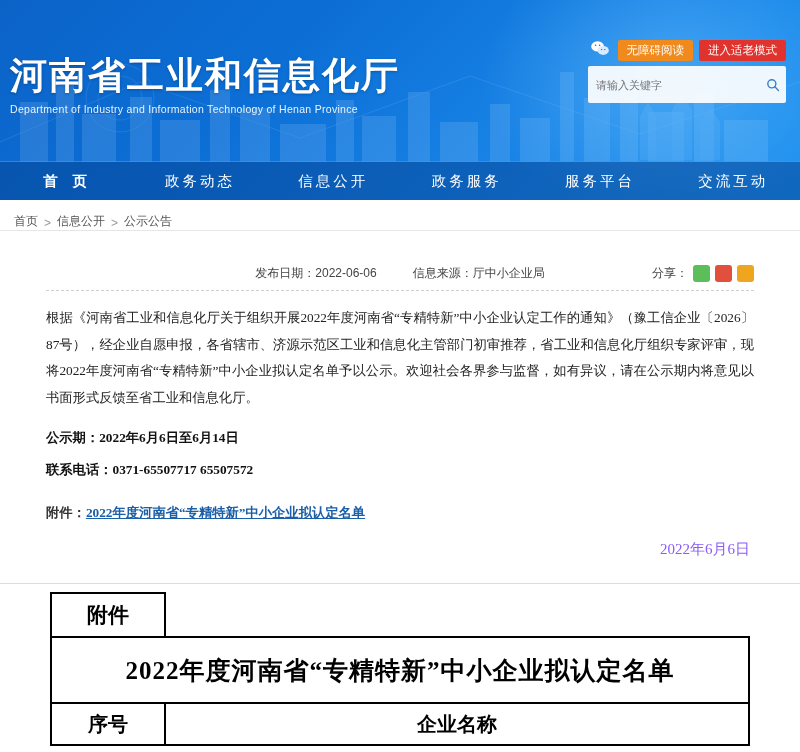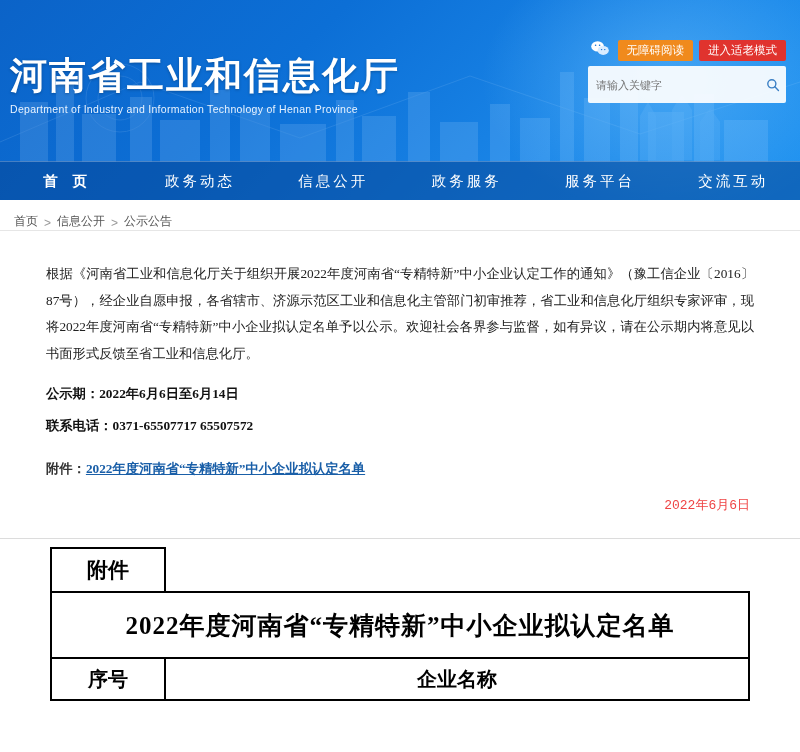--- a/index.html
+++ b/index.html
@@ -234,24 +234,24 @@
     font-weight: bold;
   }
   .attachment-line .link {
     color: #1a5fa8;
     text-decoration: underline;
     cursor: pointer;
   }
   .date-right {
     margin-top: 14px;
     text-align: right;
-    font-size: 13px;
-    color: #ef4444;
+    font-size: 15px;
+    color: #8b5cf6;
     padding-right: 4px;
-    font-family: Liberation Mono, monospace;
+    font-family: Liberation Serif, serif;
   }
 
   
   .attach-block {
     margin-top: 14px;
     border-top: 1px solid #dcdcdc;
     background: #ffffff;
     padding: 8px 0 0 0;
   }
   .attach-table {
@@ -375,22 +375,38 @@
 <div class="breadcrumb">
   <a>首页</a>
   <span class="sep">&gt;</span>
   <a>信息公开</a>
   <span class="sep">&gt;</span>
   <a>公示公告</a>
 </div>
 
 <div class="article">
 
-
-  <p class="body-text">根据《河南省工业和信息化厅关于组织开展2022年度河南省“专精特新”中小企业认定工作的通知》（豫工信企业〔2016〕87号），经企业自愿申报，各省辖市、济源示范区工业和信息化主管部门初审推荐，省工业和信息化厅组织专家评审，现将2022年度河南省“专精特新”中小企业拟认定名单予以公示。欢迎社会各界参与监督，如有异议，请在公示期内将意见以书面形式反馈至省工业和信息化厅。</p>
+  <div class="meta-row">
+    <div class="meta-left">
+      <span>
+        <span>发布日期：</span><span>2022-06-06</span>
+      </span>
+      <span>
+        <span>信息来源：</span><span>厅中小企业局</span>
+      </span>
+    </div>
+    <div class="share-wrap">
+      <span>分享：</span>
+      <span class="share-ico green"></span>
+      <span class="share-ico red"></span>
+      <span class="share-ico orange"></span>
+    </div>
+  </div>
+
+  <p class="body-text">根据《河南省工业和信息化厅关于组织开展2022年度河南省“专精特新”中小企业认定工作的通知》（豫工信企业〔2026〕87号），经企业自愿申报，各省辖市、济源示范区工业和信息化主管部门初审推荐，省工业和信息化厅组织专家评审，现将2022年度河南省“专精特新”中小企业拟认定名单予以公示。欢迎社会各界参与监督，如有异议，请在公示期内将意见以书面形式反馈至省工业和信息化厅。</p>
   <div class="note-line">公示期：2022年6月6日至6月14日</div>
   <div class="note-line">联系电话：0371-65507717  65507572</div>
   <div class="attachment-line">
     <span>附件：</span><span class="link">2022年度河南省“专精特新”中小企业拟认定名单</span>
   </div>
   <div class="date-right">2022年6月6日</div>
 </div>
 
 <div class="attach-block">
   <table class="attach-table">

